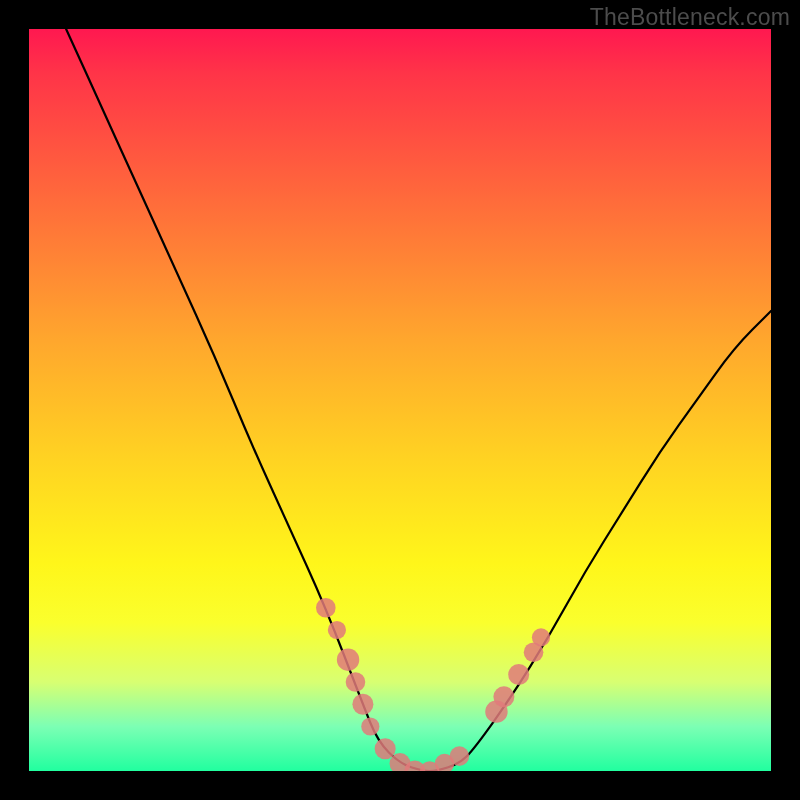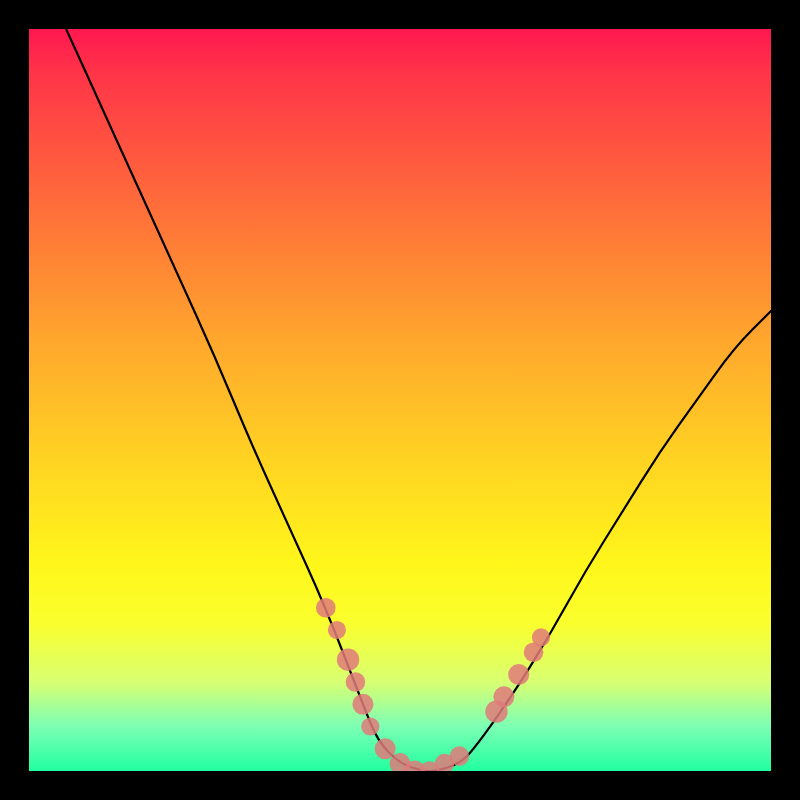--- a/index.html
+++ b/index.html
@@ -74,13 +74,14 @@
           <circle cx="415.52" cy="734.58" r="9.80" fill="#e07a7a" fill-opacity="0.85"></circle>
           <circle cx="430.36" cy="727.16" r="9.80" fill="#e07a7a" fill-opacity="0.85"></circle>
           <circle cx="467.46" cy="682.64" r="11.20" fill="#e07a7a" fill-opacity="0.85"></circle>
           <circle cx="474.88" cy="667.80" r="10.50" fill="#e07a7a" fill-opacity="0.85"></circle>
           <circle cx="489.72" cy="645.54" r="10.50" fill="#e07a7a" fill-opacity="0.85"></circle>
           <circle cx="504.56" cy="623.28" r="9.80" fill="#e07a7a" fill-opacity="0.85"></circle>
           <circle cx="511.98" cy="608.44" r="9.10" fill="#e07a7a" fill-opacity="0.85"></circle>
         </g>
     </svg>
   </div>
+  <div class="watermark">TheBottleneck.com</div>
 </div>
 
 </body></html>

